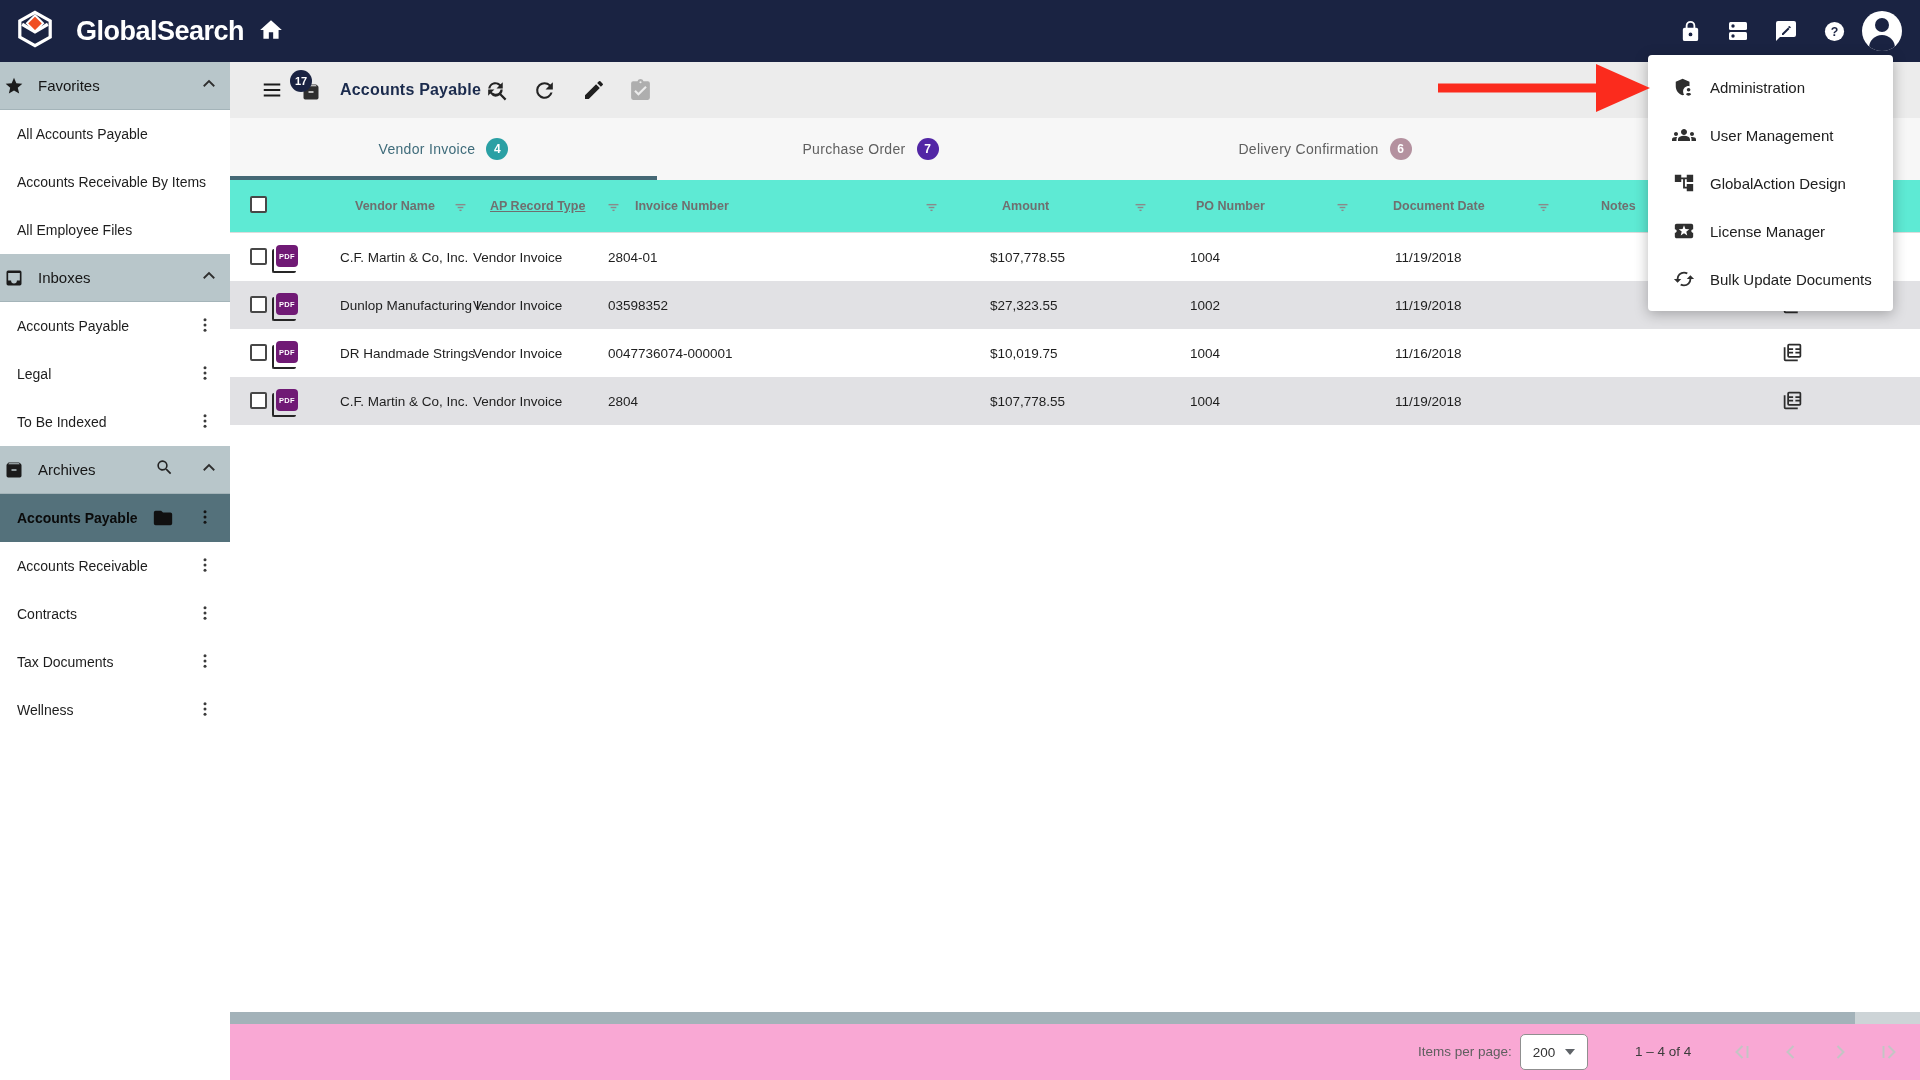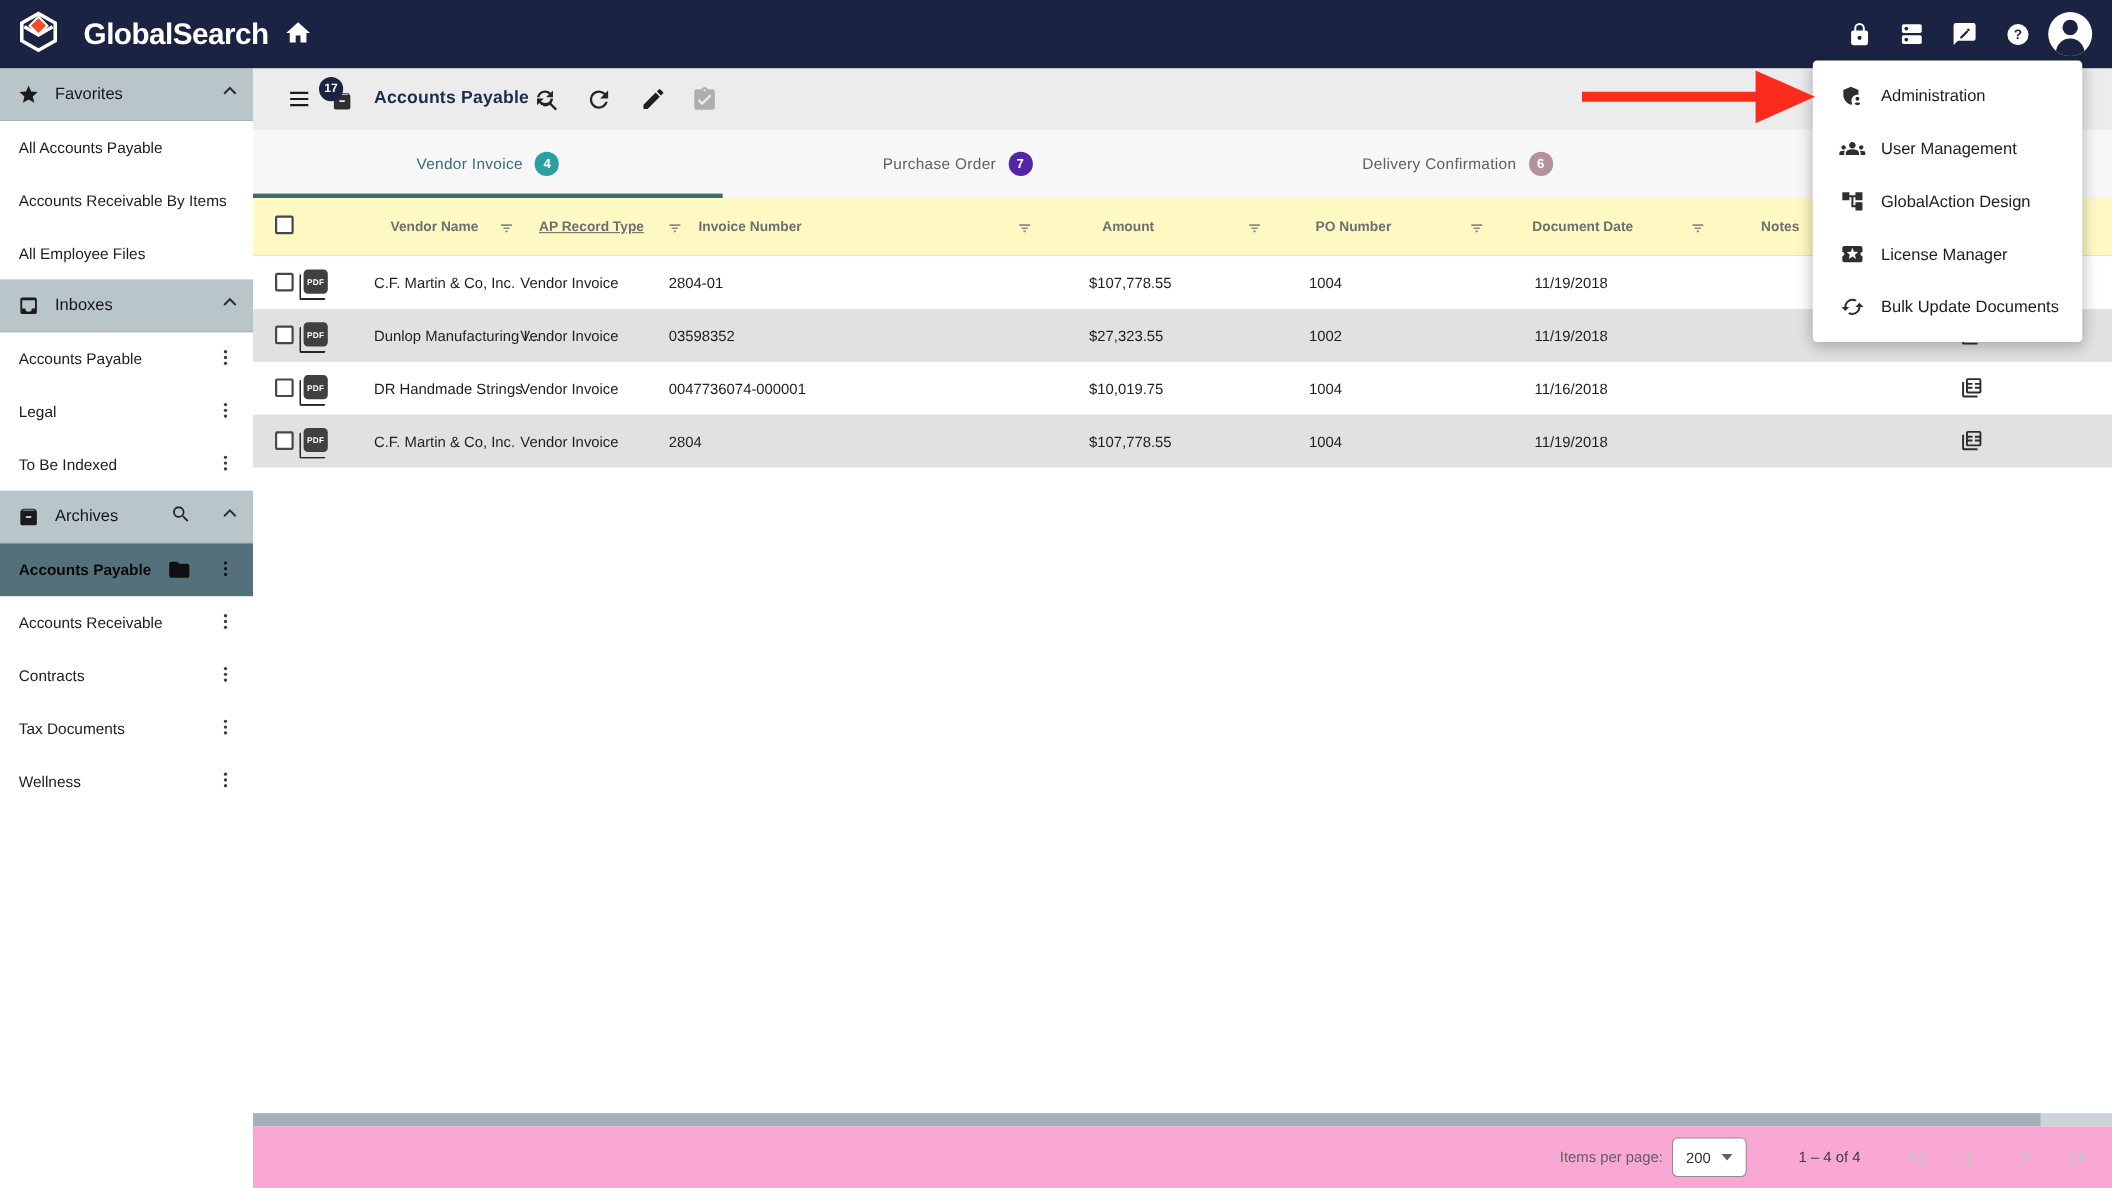--- a/index.html
+++ b/index.html
@@ -12,21 +12,21 @@
   .brand { color:#ffffff; font-size:27px; font-weight:700; letter-spacing:-0.5px; }
   .home-btn { position:absolute; left:258px; top:17px; width:28px; height:28px; cursor:pointer; }
   .topbar-right { position:absolute; right:0; top:0; height:62px; display:flex; align-items:center; }
   .tb-icon { width:48px; height:48px; display:flex; align-items:center; justify-content:center; cursor:pointer; }
   .avatar { width:40px; height:40px; border-radius:50%; background:#ffffff; overflow:hidden; position:relative; margin:0 18px 0 4px; cursor:pointer; }
   .avatar::before { content:""; position:absolute; left:13px; top:7px; width:14px; height:14px; border-radius:50%; background:#1a2342; }
   .avatar::after { content:""; position:absolute; left:7px; top:24px; width:26px; height:26px; border-radius:50%; background:#1a2342; }
 
   
   .sidebar { position:absolute; left:0; top:62px; width:230px; height:1018px; background:#ffffff; z-index:5; }
-  .sb-header { height:48px; background:#b8c6ca; border-bottom:1px solid #a4b4b9; display:flex; align-items:center; padding:0 12px 0 16px; cursor:pointer; }
+  .sb-header { height:48px; background:#b8c6ca; border-bottom:1px solid #a4b4b9; display:flex; align-items:center; padding:0 12px 0 4px; cursor:pointer; }
   .sb-header .sb-hicon { width:22px; display:flex; }
   .sb-header .sb-hlabel { font-size:15px; color:#161616; font-weight:500; margin-left:12px; flex:0 0 auto; }
   .sb-spacer { flex:1; }
   .sb-item { height:48px; display:flex; align-items:center; padding:0 10px 0 17px; font-size:14px; color:#1d1d1d; cursor:pointer; position:relative; }
   .sb-item .lbl { flex:0 0 auto; }
   .sb-item .kebab { position:absolute; right:16px; top:14px; }
   .sb-item.selected { background:#54717b; font-weight:600; color:#0a0a0a; }
   .folder-ic { margin-left:14px; display:flex; }
 
   
@@ -43,34 +43,34 @@
   .tab { height:100%; display:flex; align-items:center; justify-content:center; gap:11px; cursor:pointer; position:relative; }
   .tab .tlabel { font-size:14px; font-weight:500; letter-spacing:0.3px; color:#5f5f5f; }
   .tab.active .tlabel { color:#3e6b7a; }
   .tab.active::after { content:""; position:absolute; left:0; bottom:0; width:100%; height:4px; background:#456875; }
   .count-badge { min-width:22px; height:22px; border-radius:50%; color:#fff; font-size:12px; font-weight:700; display:flex; align-items:center; justify-content:center; }
   .badge-teal { background:#2aa0a4; }
   .badge-purple { background:#5226a5; }
   .badge-mauve { background:#b4919f; }
 
   
-  .thead { position:absolute; left:0; top:118px; width:1690px; height:53px; background:#fef9c3; border-bottom:1px solid #dcdcdc; }
+  .thead { position:absolute; left:0; top:118px; width:1690px; height:53px; background:#5eead4; border-bottom:1px solid #dcdcdc; }
   .th { position:absolute; top:19px; font-size:12.5px; font-weight:700; color:#6f6f6f; white-space:nowrap; }
   .filter-ic { position:absolute; top:19px; cursor:pointer; }
   .checkbox { position:absolute; left:20px; width:17px; height:17px; border:2px solid #474747; border-radius:2px; background:#fff; cursor:pointer; }
   .thead .checkbox { top:16px; }
 
   .rows { position:absolute; left:0; top:171px; width:1690px; }
   .row { position:relative; width:1690px; height:48px; background:#ffffff; }
   .row.alt { background:#e1e1e4; }
   .row .checkbox { top:15px; }
   .cell { position:absolute; top:17px; font-size:13.5px; color:#1e1e1e; white-space:nowrap; }
   .c-vendor { left:110px; } .c-type { left:243px; } .c-invoice { left:378px; }
   .c-amount { left:760px; } .c-po { left:960px; } .c-date { left:1165px; }
-  .pdf-ic { position:absolute; left:46px; top:12px; width:22px; height:22px; background:#404040; border-radius:4px; color:#fff; font-size:7.5px; font-weight:700; display:flex; align-items:center; justify-content:center; letter-spacing:0.3px; }
+  .pdf-ic { position:absolute; left:46px; top:12px; width:22px; height:22px; background:#701a75; border-radius:4px; color:#fff; font-size:7.5px; font-weight:700; display:flex; align-items:center; justify-content:center; letter-spacing:0.3px; }
   .pdf-ic::before { content:""; position:absolute; left:-4px; top:4px; width:22px; height:22px; border-left:2.5px solid #262626; border-bottom:2.5px solid #262626; border-radius:2px; }
   .row-action { position:absolute; left:1552px; top:13px; cursor:pointer; }
 
   
   .hscroll-track { position:absolute; left:0; top:950px; width:1690px; height:12px; background:#cdd4d7; }
   .hscroll-thumb { position:absolute; left:0; top:0; width:1625px; height:12px; background:#a3b2b9; cursor:pointer; }
   .footer { position:absolute; left:0; top:962px; width:1690px; height:56px; background:#f9a8d4; }
   .fp-label { position:absolute; left:1188px; top:20px; font-size:13.5px; color:#5f5f5f; }
   .fp-select { position:absolute; left:1290px; top:10px; width:68px; height:36px; border:1px solid #8f8f8f; border-radius:5px; display:flex; align-items:center; justify-content:center; gap:10px; font-size:13.5px; color:#333; cursor:pointer; background:#fff; }
   .fp-caret { width:0; height:0; border-left:5px solid transparent; border-right:5px solid transparent; border-top:6px solid #5f6368; }

